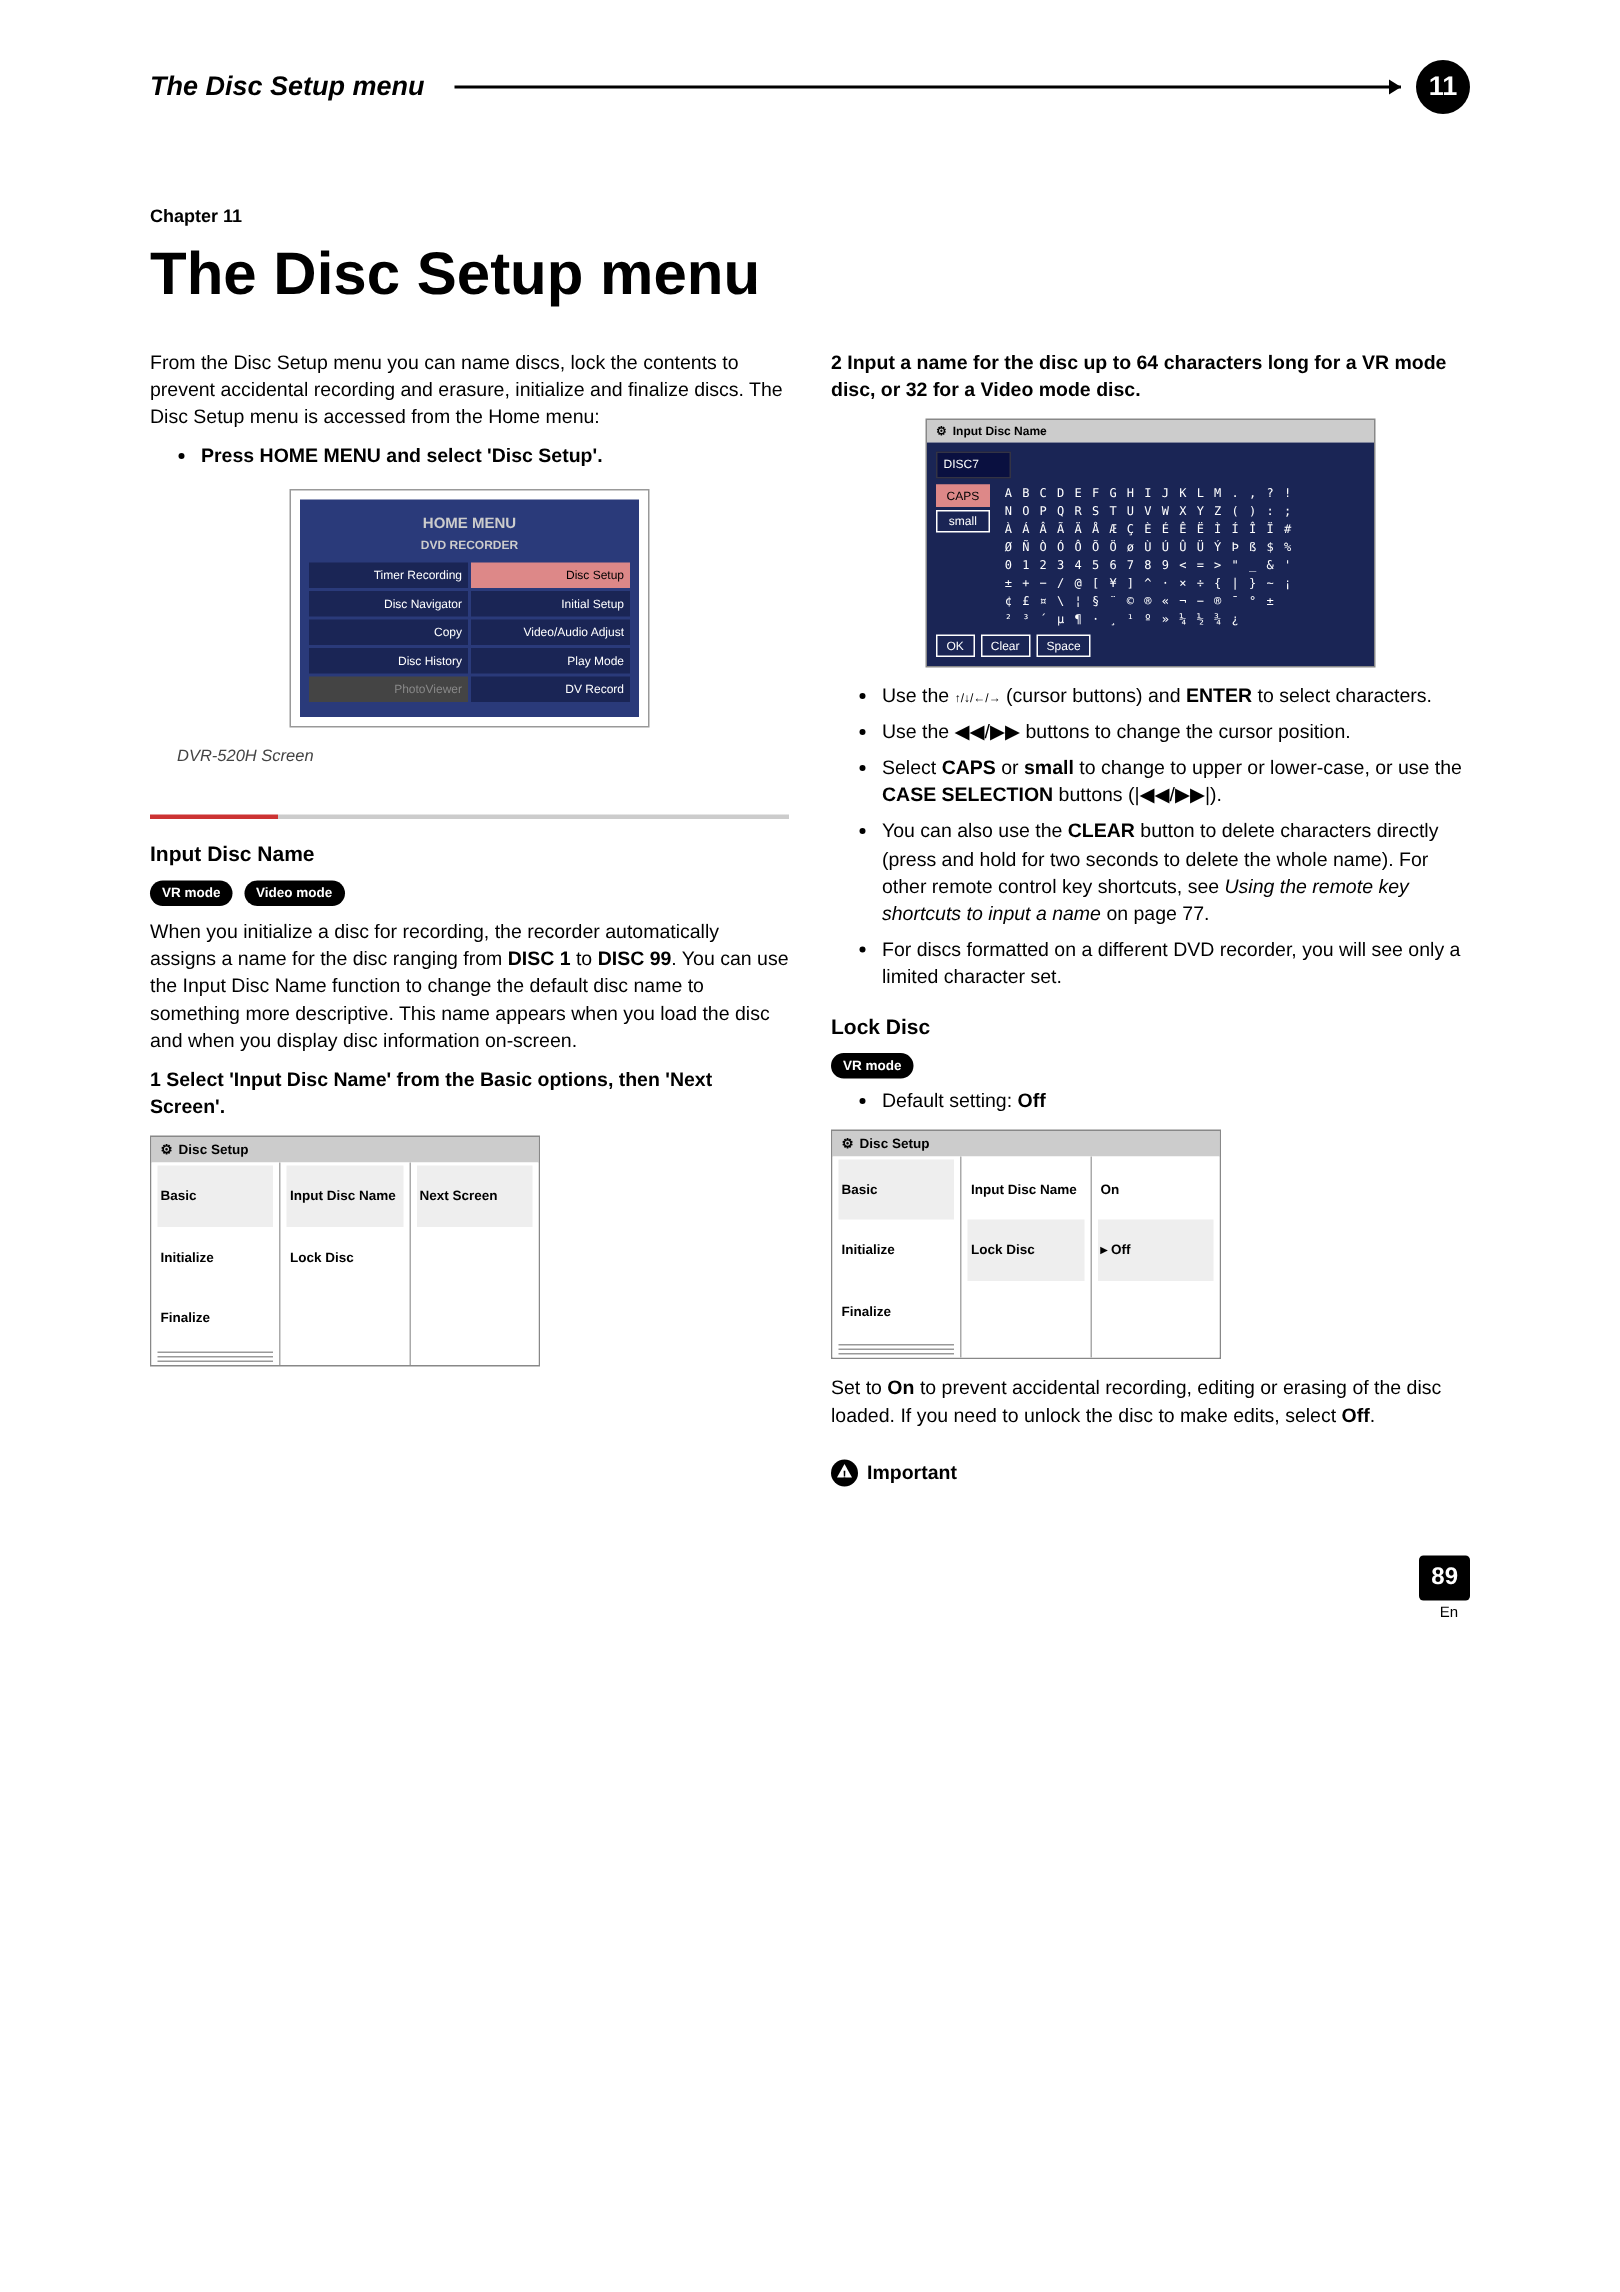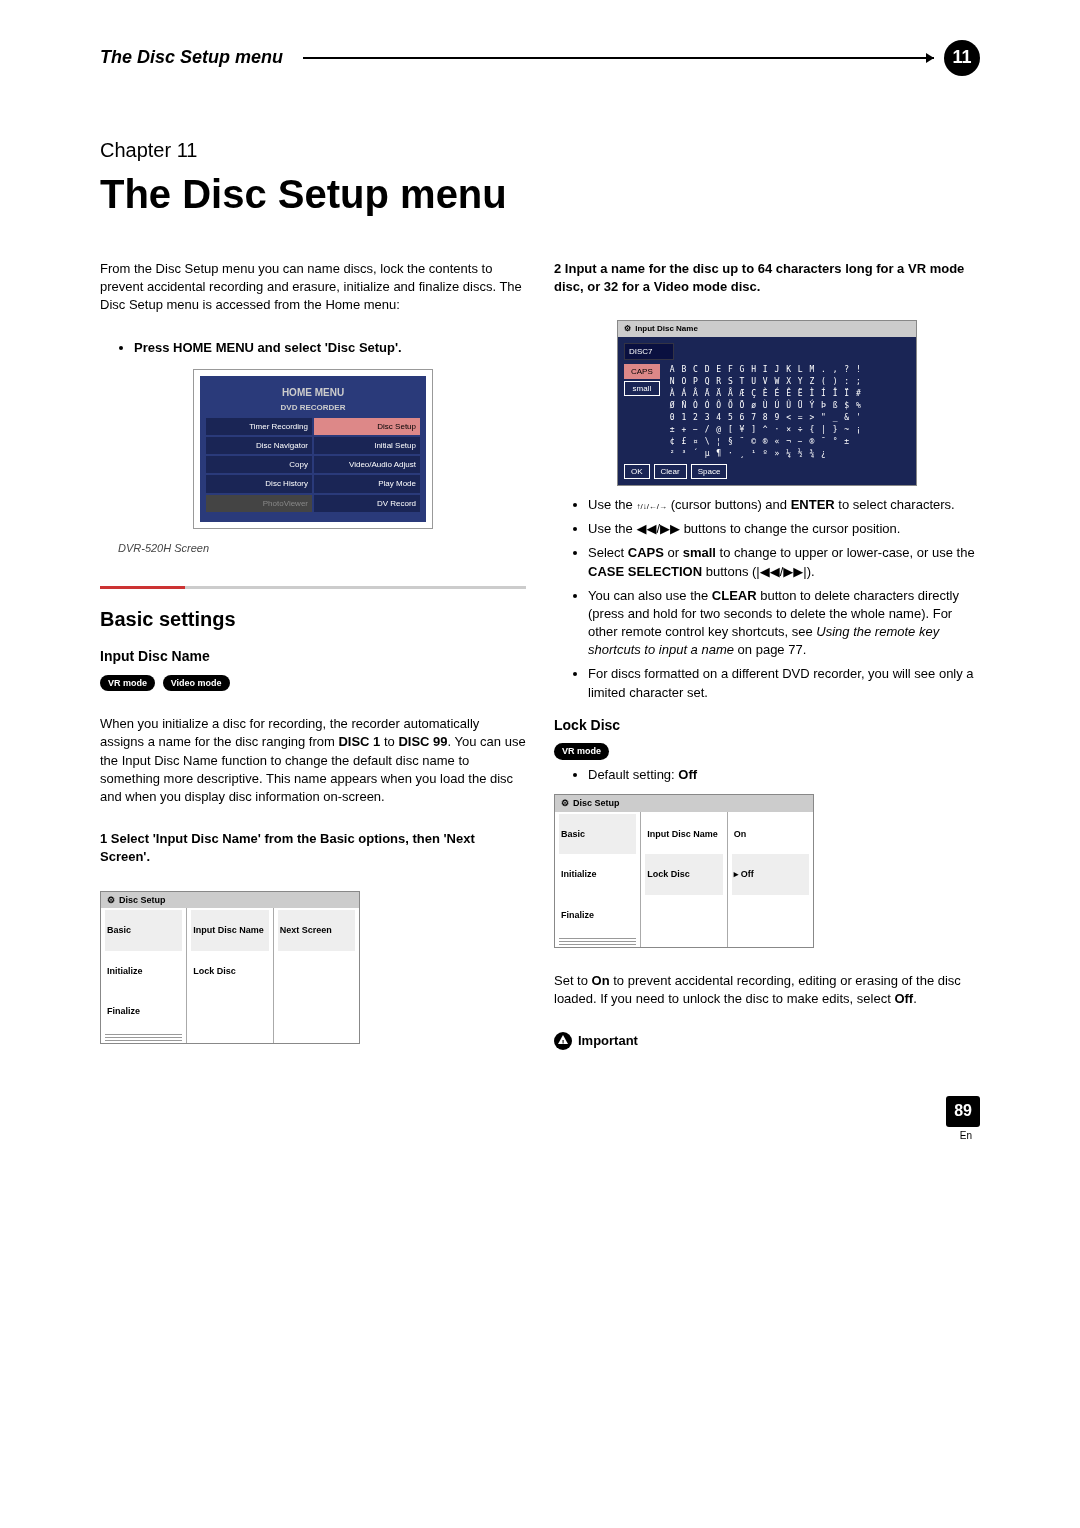--- a/index.html
+++ b/index.html
@@ -2,29 +2,29 @@
 <html><head>
 <meta charset="utf-8">
 <style>
   * { margin: 0; padding: 0; box-sizing: border-box; }
   body { font-family: Arial, Helvetica, sans-serif; background: #fff; color: #000; width: 1080px; padding: 40px 100px 60px 100px; font-size: 13px; line-height: 1.4; }
   .header-bar { display: flex; align-items: center; margin-bottom: 60px; position: relative; }
   .header-bar-line { flex: 1; height: 2px; background: #000; position: relative; }
   .header-bar-line::after { content: ''; position: absolute; right: 0; top: 50%; transform: translateY(-50%); width: 0; height: 0; border-left: 8px solid #000; border-top: 5px solid transparent; border-bottom: 5px solid transparent; }
   .header-title { font-weight: bold; font-style: italic; font-size: 18px; margin-right: 20px; }
   .header-badge { background: #000; color: #fff; border-radius: 50%; min-width: 36px; height: 36px; display: flex; align-items: center; justify-content: center; font-weight: bold; font-size: 18px; margin-left: 10px; }
-  .chapter { font-weight: normal; font-size: 20px; margin-bottom: 2px; }
+  .chapter { font-weight: bold; font-size: 12px; margin-bottom: 2px; }
   h1 { font-size: 40px; font-weight: bold; margin-bottom: 14px; }
   .columns { display: flex; gap: 28px; }
   .col { flex: 1; }
   h2 { font-size: 20px; font-weight: bold; margin-top: 16px; margin-bottom: 10px; }
   h3 { font-size: 14px; font-weight: bold; margin-top: 14px; margin-bottom: 6px; }
   .section-divider { height: 3px; background: linear-gradient(to right, #c33 0%, #c33 20%, #ccc 20%, #ccc 100%); margin: 30px 0 12px 0; }
   .badge-pill { display: inline-block; background: #000; color: #fff; font-size: 9px; padding: 2px 8px; border-radius: 10px; margin-right: 4px; font-weight: bold; }
-  p { margin: 24px 0; }
+  p { margin: 8px 0; }
   strong { font-weight: bold; }
   em { font-style: italic; }
   ul { list-style: disc; margin-left: 34px; margin-top: 4px; }
   ul li { margin: 6px 0; }
   .screenshot-box { border: 1px solid #999; padding: 6px; margin: 12px auto; width: 240px; font-size: 9px; }
   .home-menu { background: #2a3a7a; color: #fff; text-align: center; padding: 10px 0; }
   .home-menu-title { font-weight: bold; font-size: 10px; color: #ccc; margin-bottom: 4px; }
   .home-menu-grid { display: grid; grid-template-columns: 1fr 1fr; gap: 2px; padding: 0 6px; }
   .home-menu-item { background: #1a2555; padding: 3px 4px; text-align: left; font-size: 8px; display: flex; align-items: center; gap: 21px; justify-content: space-between; }
   .home-menu-item.highlight { background: #d88; color: #000; }
@@ -122,21 +122,20 @@
           <div class="home-menu-item">
               <span class="mi"></span>
               <span>DV Record</span>
             </div>
         </div>
       </div>
     </div>
     <div class="caption-text">DVR-520H Screen</div>
 
     <div class="section-divider"></div>
-    <h2>Basic settings</h2>
 
     <h3>Input Disc Name</h3>
     <div>
       <span class="badge-pill">VR mode</span>
       <span class="badge-pill">Video mode</span>
     </div>
     <p>
       <span>When you initialize a disc for recording, the recorder automatically assigns a name for the disc ranging from </span><strong>DISC 1</strong><span> to </span><strong>DISC 99</strong><span>. You can use the Input Disc Name function to change the default disc name to something more descriptive. This name appears when you load the disc and when you display disc information on-screen.</span>
     </p>
     <p><strong>1    Select 'Input Disc Name' from the Basic options, then 'Next Screen'.</strong></p>

